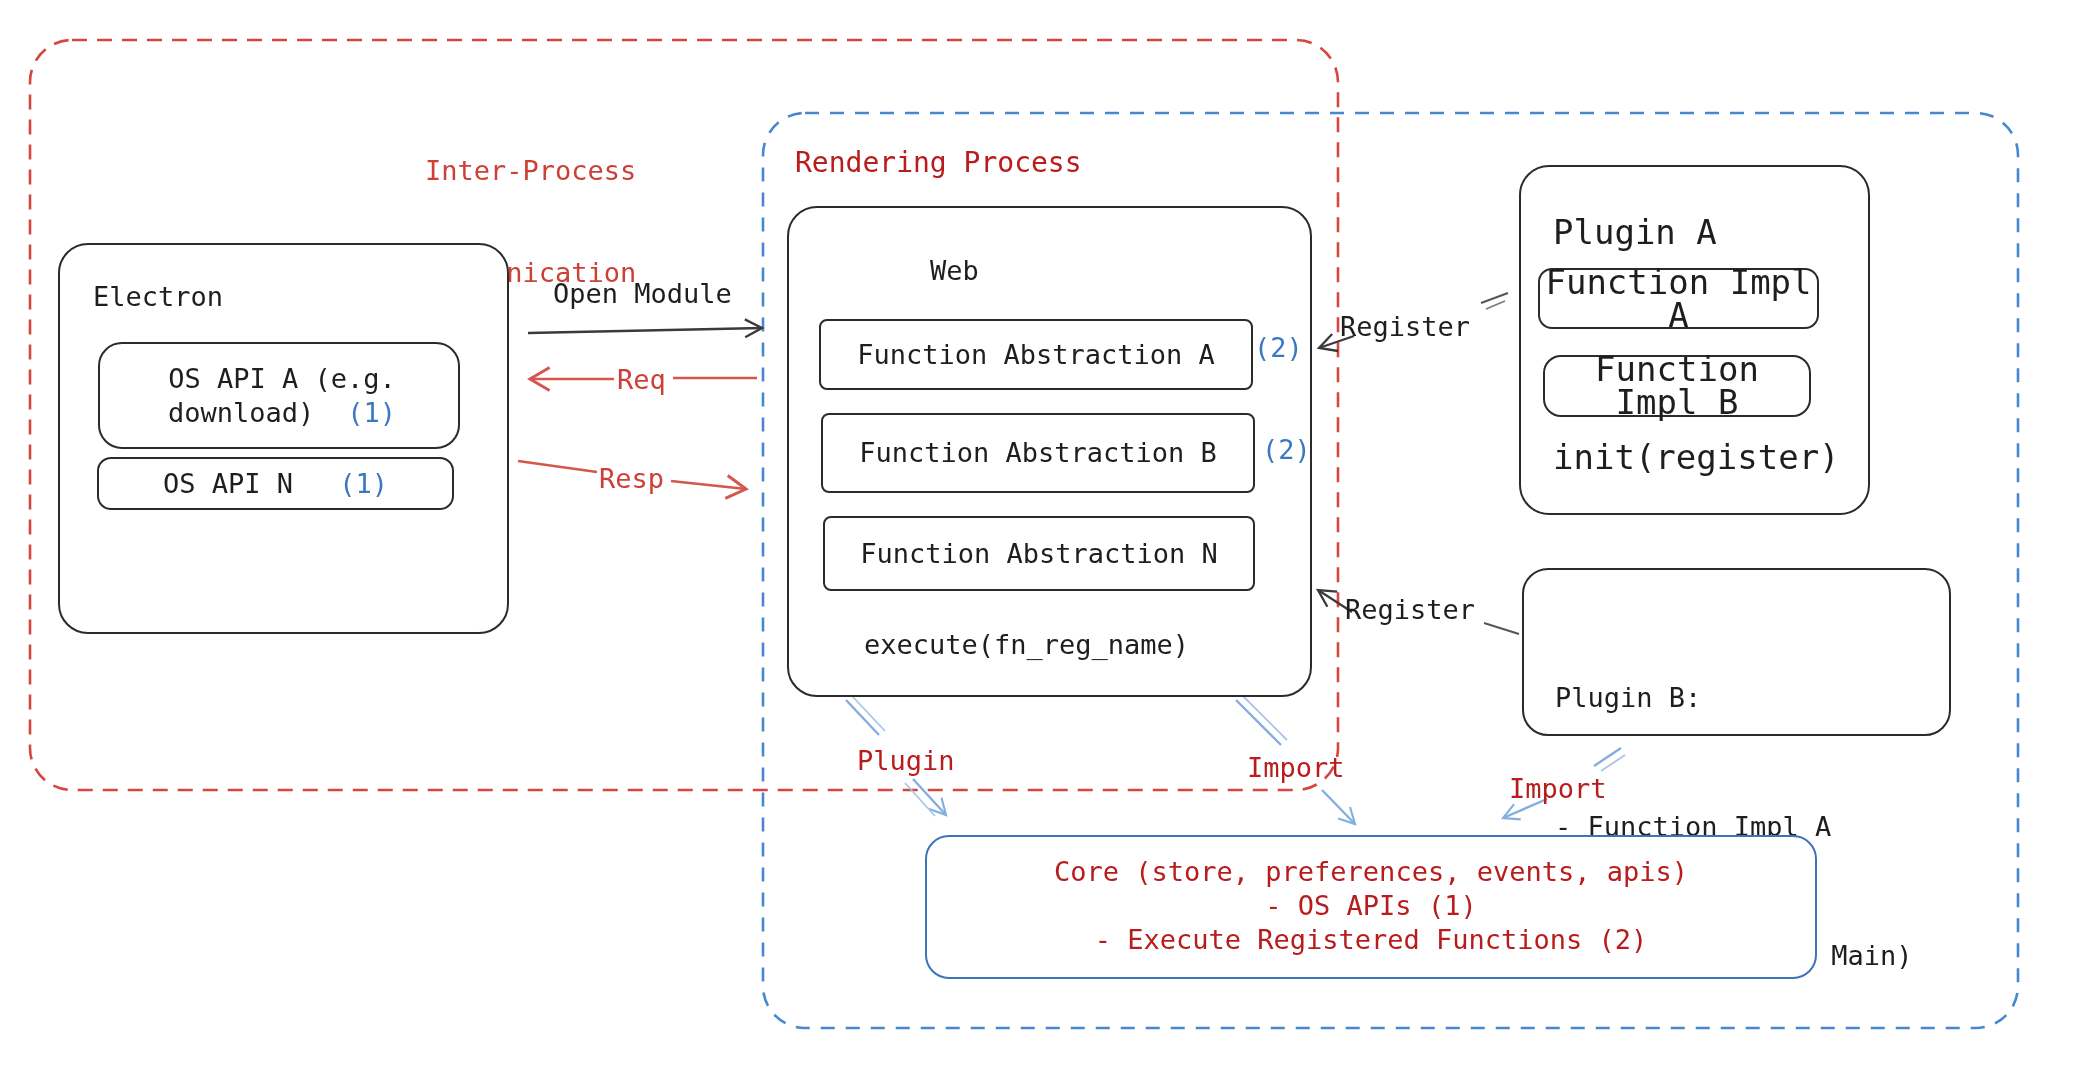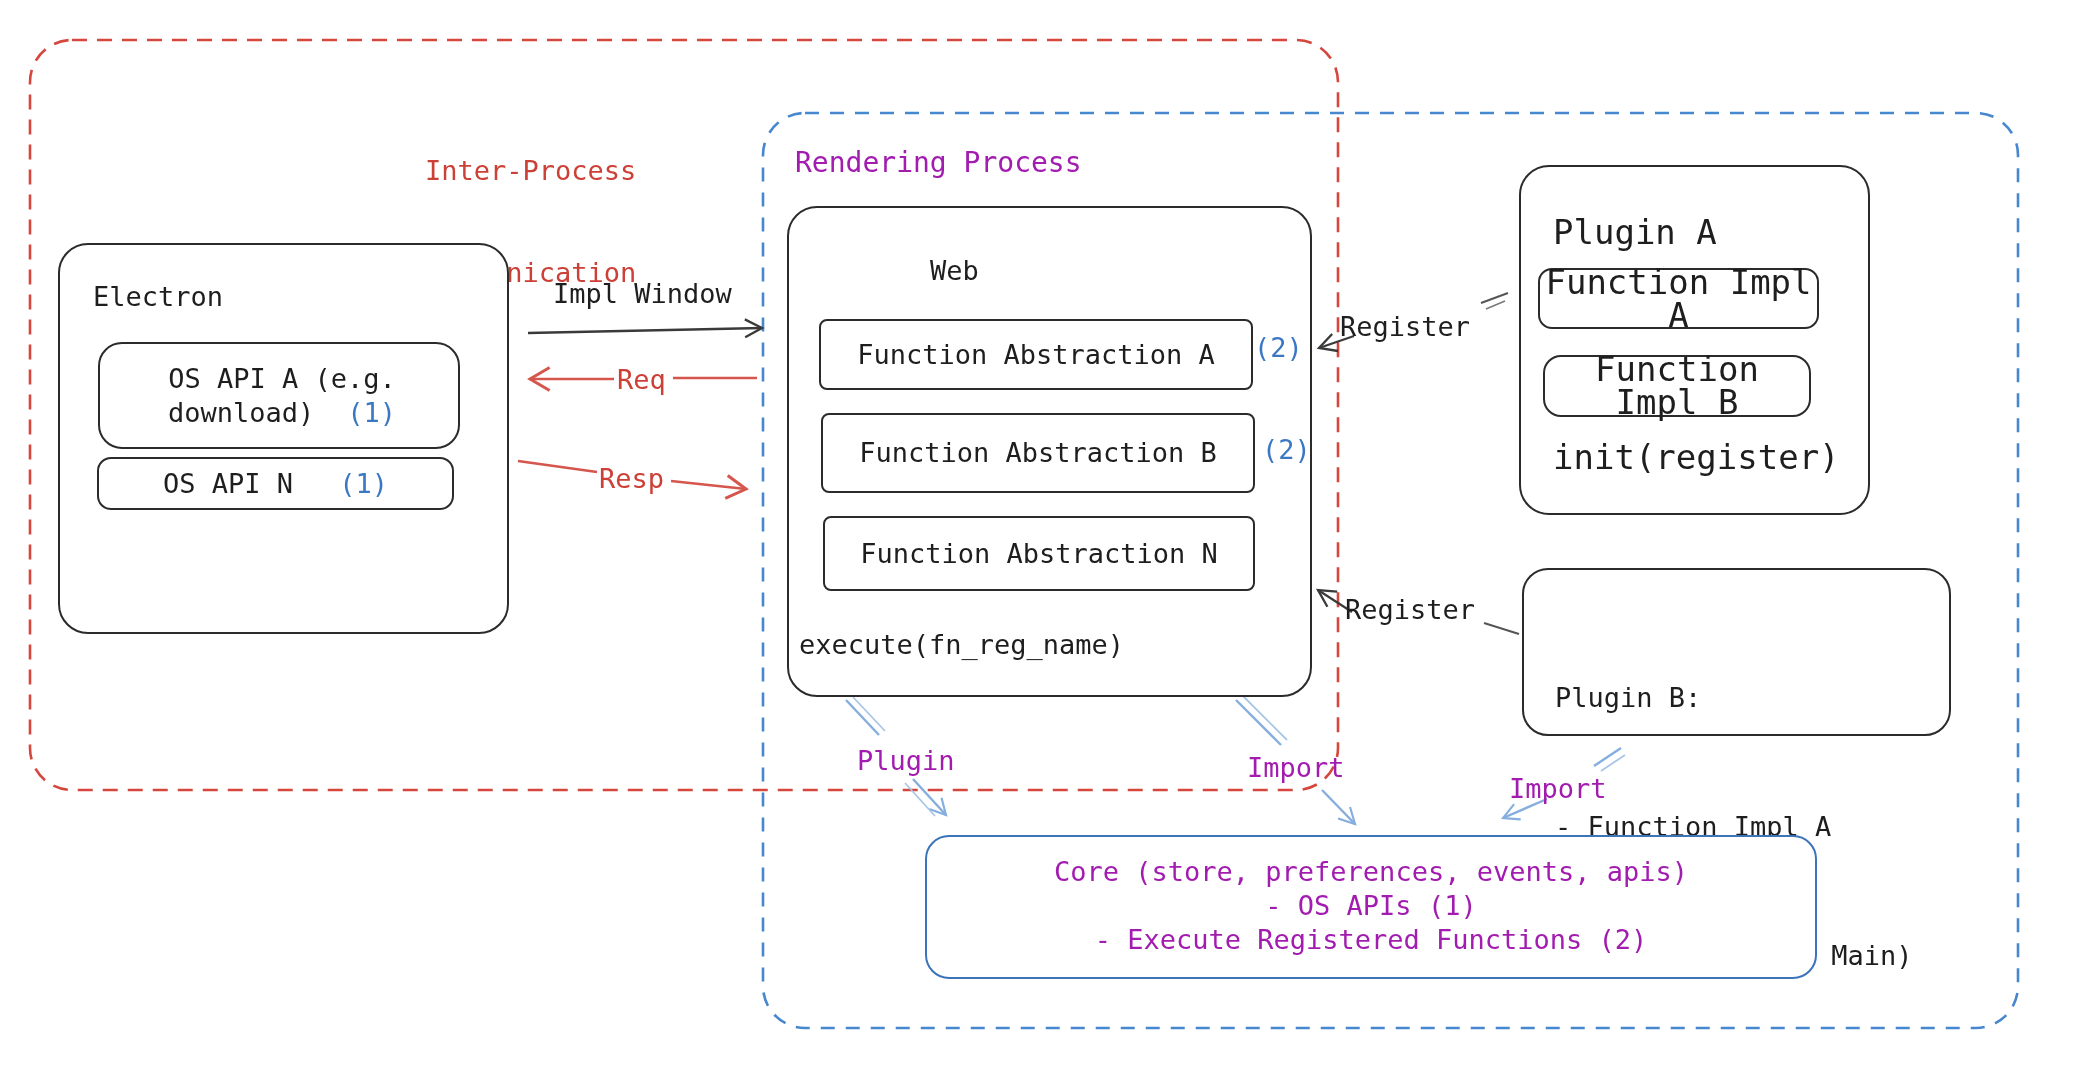--- a/index.html
+++ b/index.html
@@ -13,21 +13,21 @@
     border:2.3px solid #2b2b2b; border-radius:30px;
   }
   .pill {
     position:absolute; background:#ffffff;
     border:2px solid #2b2b2b; border-radius:8px;
     display:flex; align-items:center; justify-content:center;
     text-align:center;
   }
   .lbl { position:absolute; white-space:pre; }
   .red { color:#cc4037; }
-  .blue { color:#a21caf; }
+  .blue { color:#b91c1c; }
   .accent { color:#3b78c4; }
   svg.overlay { position:absolute; left:0; top:0; width:2074px; height:1066px; pointer-events:none; }
   .fs27 { font-size:27px; line-height:34px; }
   .fs26 { font-size:34px; line-height:33px; }
 </style>
 </head>
 <body>
 
 <div id="canvas">
 
@@ -91,36 +91,36 @@
     <div class="fs27">OS API A (e.g.</div>
     <div class="fs27"><span>download)</span><span style="display:inline-block;width:33px;"></span><span class="accent">(1)</span></div>
   </div>
 
   <div class="pill" style="left:97px; top:457px; width:353px; height:49px; border-radius:14px;">
     <span class="fs27">OS API N</span>
     <span style="display:inline-block;width:46px;"></span>
     <span class="fs27 accent">(1)</span>
   </div>
 
-  <div class="lbl fs27" style="left:553px; top:277px;">Impl Window</div>
+  <div class="lbl fs27" style="left:553px; top:277px;">Open Module</div>
   <div class="lbl red fs27" style="left:617px; top:363px;">Req</div>
   <div class="lbl red fs27" style="left:599px; top:462px;">Resp</div>
 
   <div class="box" style="left:787px; top:206px; width:521px; height:487px;"></div>
   <div class="lbl fs27" style="left:930px; top:254px;">Web</div>
 
   <div class="pill fs27" style="left:819px; top:319px; width:430px; height:67px;">Function Abstraction A</div>
   <div class="lbl fs27 accent" style="left:1254px; top:331px;">(2)</div>
 
   <div class="pill fs27" style="left:821px; top:413px; width:430px; height:76px;">Function Abstraction B</div>
   <div class="lbl fs27 accent" style="left:1262px; top:433px;">(2)</div>
 
   <div class="pill fs27" style="left:823px; top:516px; width:428px; height:71px;">Function Abstraction N</div>
 
-  <div class="lbl fs27" style="left:799px; top:628px;">execute(fn_reg_name)</div>
+  <div class="lbl fs27" style="left:864px; top:628px;">execute(fn_reg_name)</div>
 
   <div class="lbl fs27" style="left:1340px; top:310px;">Register</div>
   <div class="lbl fs27" style="left:1345px; top:593px;">Register</div>
 
   <div class="box" style="left:1519px; top:165px; width:347px; height:346px;"></div>
   <div class="lbl fs26" style="left:1553px; top:216px;">Plugin A</div>
   <div class="pill fs26" style="left:1538px; top:268px; width:277px; height:57px; border-radius:14px;">Function Impl A</div>
   <div class="pill fs26" style="left:1543px; top:355px; width:264px; height:58px; border-radius:18px;">Function Impl B</div>
   <div class="lbl fs26" style="left:1553px; top:441px;">init(register)</div>
 

